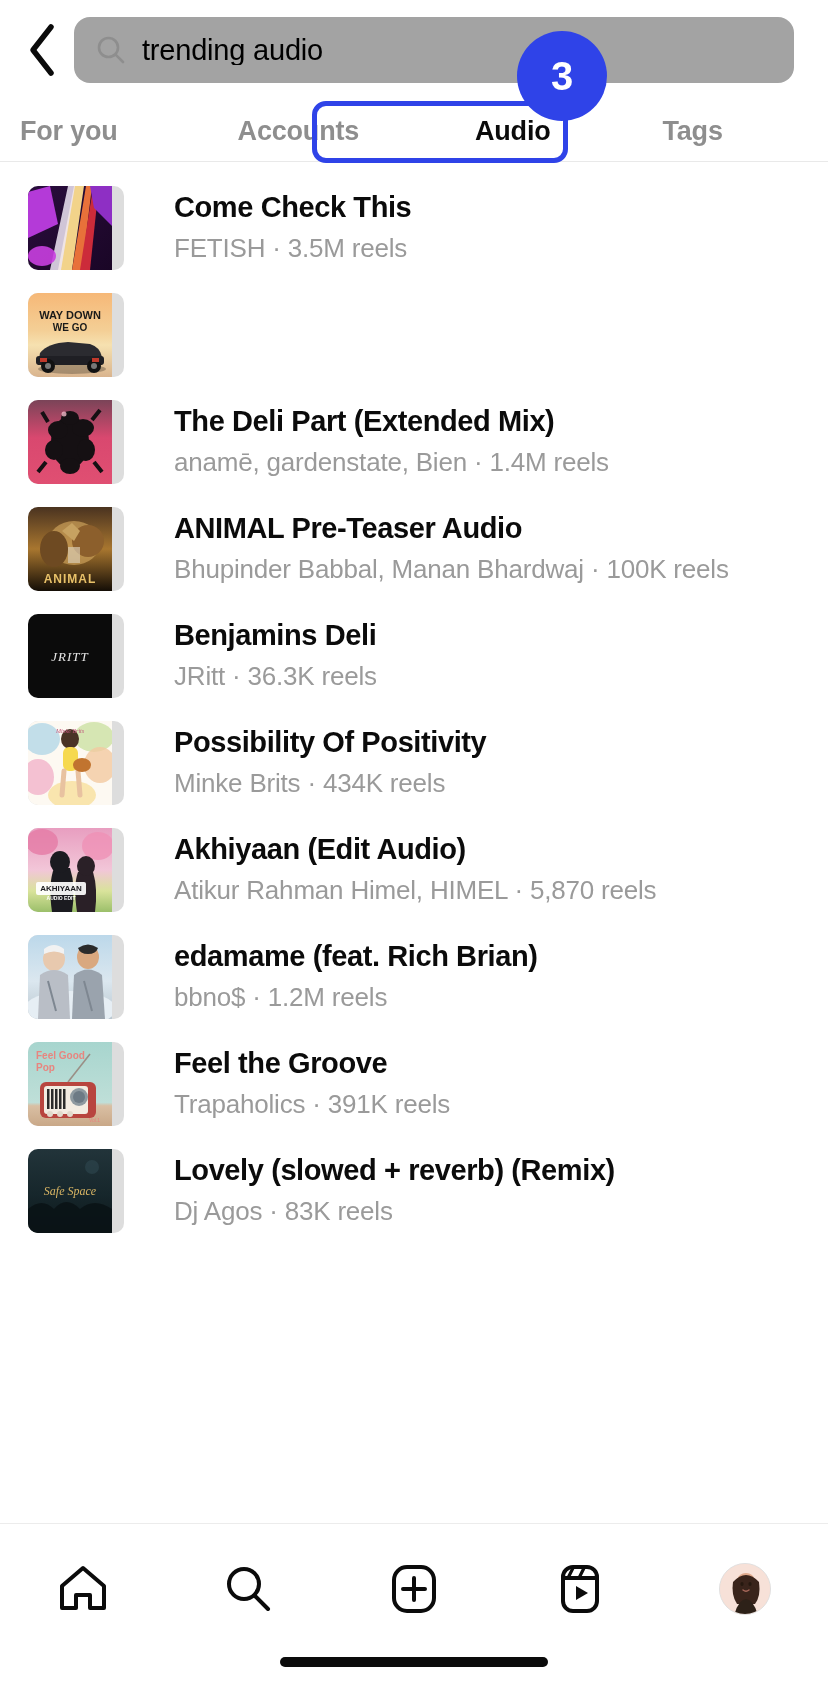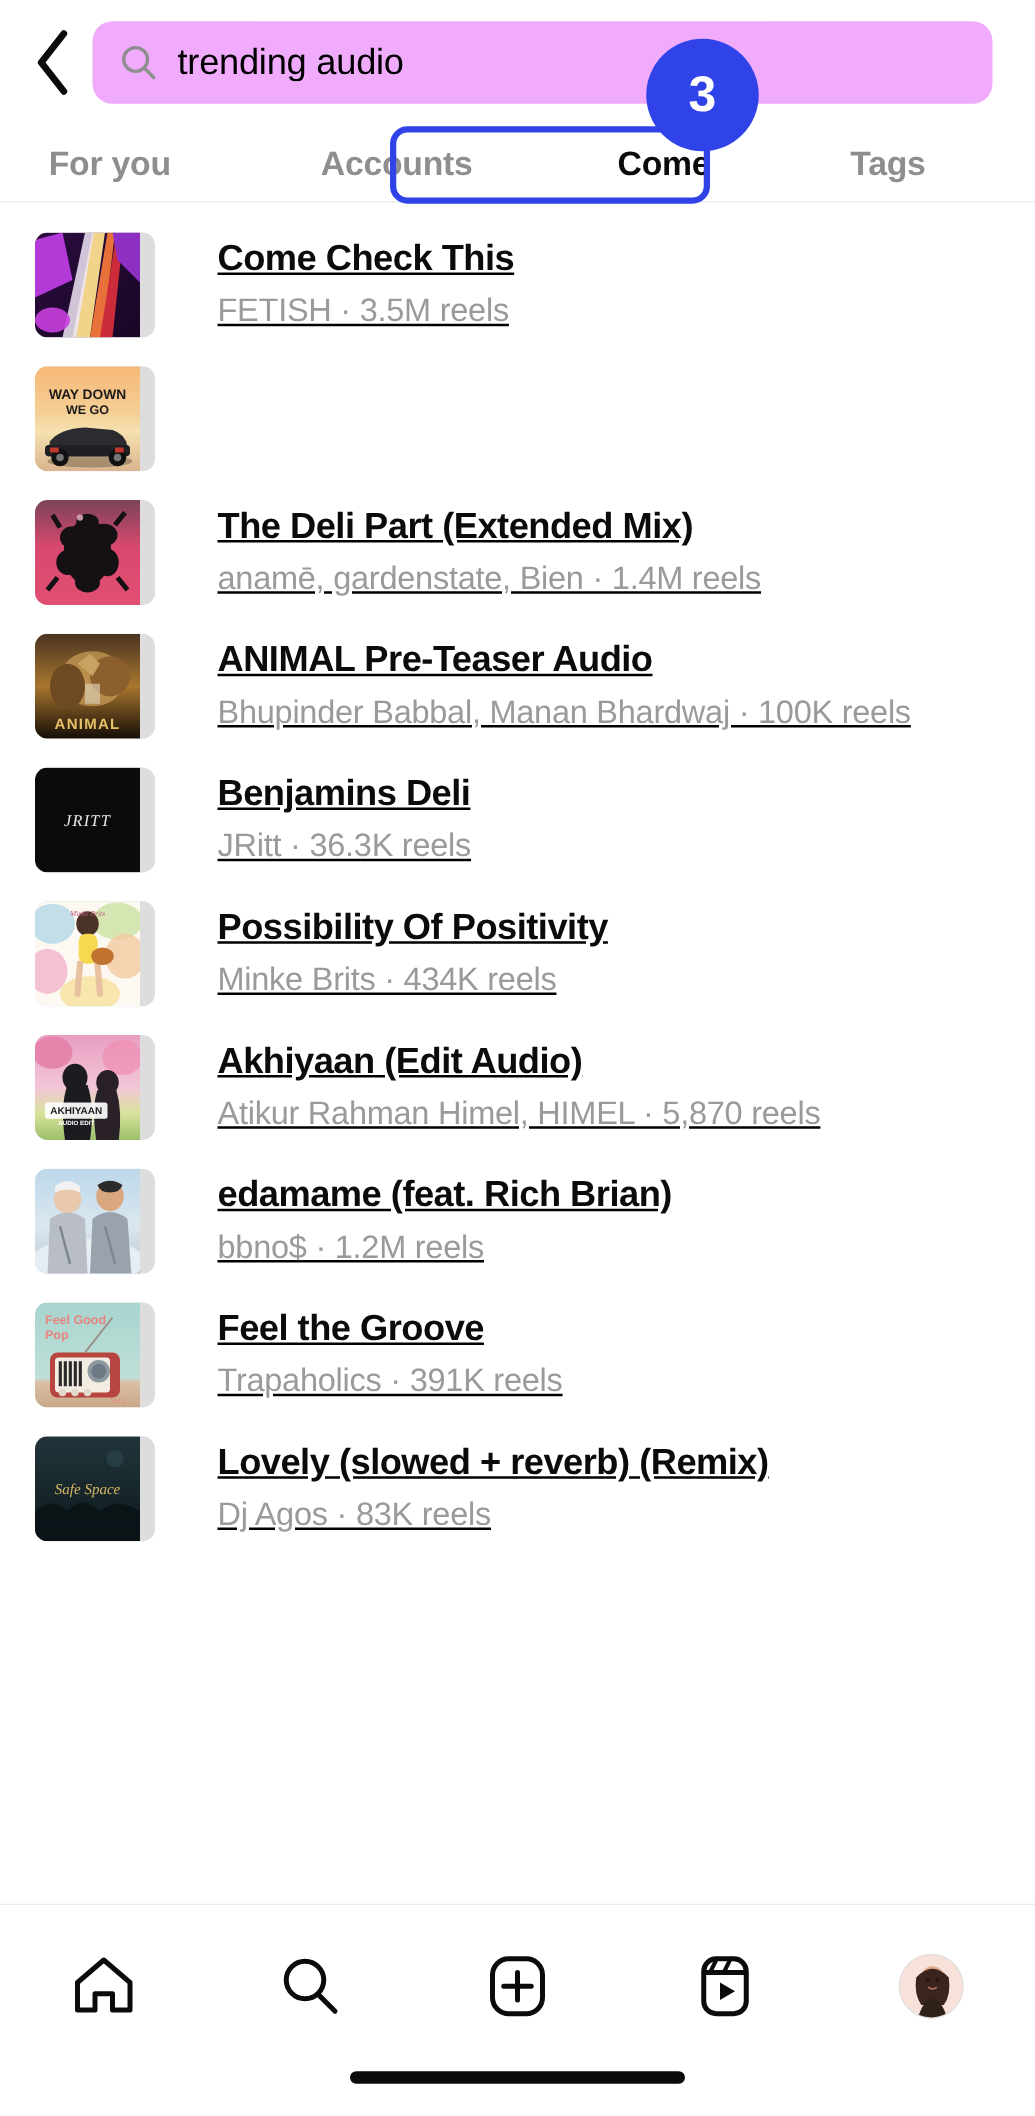--- a/index.html
+++ b/index.html
@@ -12,33 +12,33 @@
   .screen { position:relative; width:828px; height:1693px; background:#fff; }
 
   
   .header { position:relative; height:100px; display:flex; align-items:center; padding:0 18px; }
   .back-btn {
     width:48px; height:60px; display:flex; align-items:center; justify-content:center;
     flex:0 0 auto; margin-right:8px;
   }
   .back-btn svg { display:block; }
   .searchbar {
-    flex:1 1 auto; height:66px; background:#f0abfc; border-radius:16px;
+    flex:1 1 auto; height:66px; background:#a3a3a3; border-radius:16px;
     display:flex; align-items:center; padding:0 22px; margin-right:16px;
   }
   .searchbar .mag { flex:0 0 auto; margin-right:16px; display:flex; }
   .search-text {
     font-size:29px; color:#000; letter-spacing:-0.2px; line-height:1;
     white-space:nowrap; overflow:hidden;
   }
 
   
   .tabs-wrap { position:relative; height:62px; border-bottom:1px solid #e9e9e9; }
   .tabs {
-    display:flex; align-items:center; height:62px; padding-left:39px;
+    display:flex; align-items:center; height:62px; padding-left:20px;
     white-space:nowrap; overflow:hidden;
   }
   .tab {
     font-size:27px; color:#8e8e8e; font-weight:700;
     letter-spacing:-0.2px; line-height:1; flex:0 0 auto;
   }
   .tab.active { color:#0b0b0b; }
   .tab + .tab { margin-left:16px; }
   .t-foryou { margin-right:104px; }
   .t-accounts { margin-right:100px; }
@@ -60,21 +60,21 @@
   }
 
   
   .list { padding-top:12px; }
   .row { display:flex; align-items:center; height:107px; padding:0 0 0 28px; }
   .thumb {
     width:96px; height:84px; border-radius:10px; flex:0 0 auto;
     overflow:hidden; position:relative; background:#ddd;
   }
   .thumb svg { display:block; width:84px; height:84px; }
-  .meta { margin-left:50px; min-width:0;text-decoration:underline; }
+  .meta { margin-left:50px; min-width:0; }
   .title {
     font-size:29px; font-weight:700; color:#0b0b0b; letter-spacing:-0.4px;
     line-height:1.12; white-space:nowrap;
   }
   .sub {
     font-size:26px; color:#9a9a9a; letter-spacing:-0.2px;
     line-height:1.2; margin-top:9px; white-space:nowrap;
   }
 
   
@@ -114,21 +114,21 @@
         </svg>
       </span>
       <span class="search-text" placeholder="Search">trending audio</span>
     </div>
   </div>
 
   <div class="tabs-wrap">
     <div class="tabs">
       <div class="tab t-foryou">For you</div>
       <div class="tab t-accounts">Accounts</div>
-      <div class="tab active t-audio">Come</div>
+      <div class="tab active t-audio">Audio</div>
       <div class="tab t-tags">Tags</div>
       <div class="tab t-places">Places</div>
 
     </div>
   </div>
 
   <div class="anno-box"></div>
   <div class="anno-badge">3</div>
 
   <div class="list">

